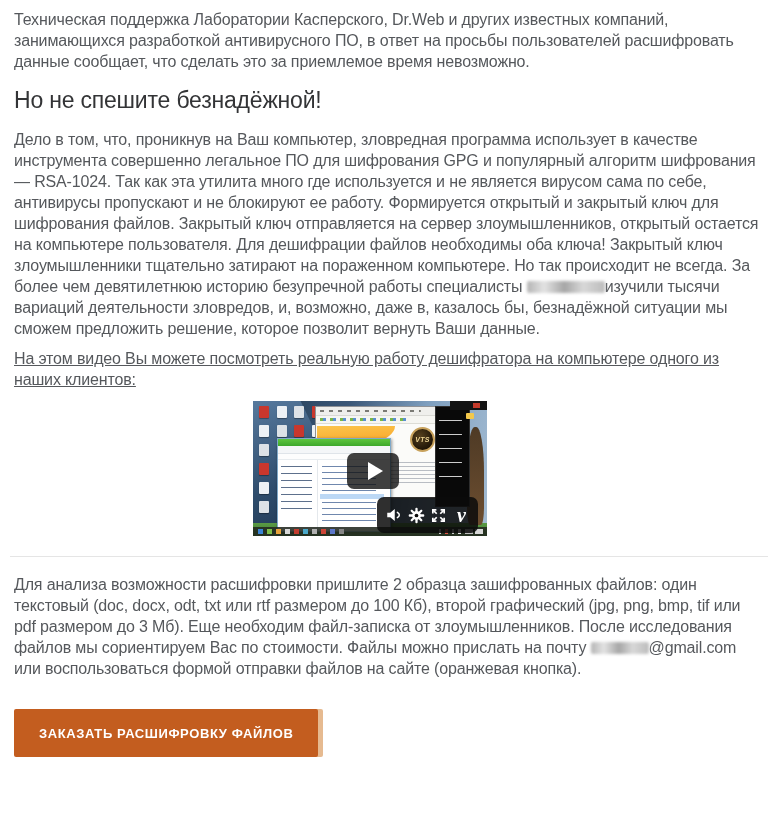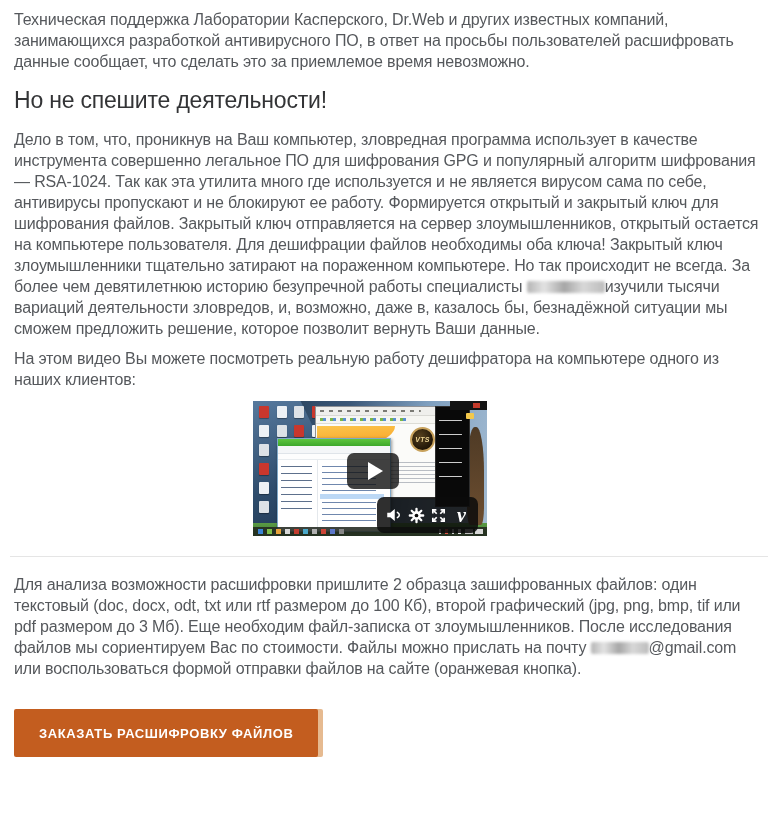--- a/index.html
+++ b/index.html
@@ -19,21 +19,21 @@
   .para { margin-bottom: 12px; }
   h2.page-heading {
     font-size: 23px;
     line-height: 28px;
     font-weight: 400;
     color: #333436;
     margin: 14px 0 15px 0;
     letter-spacing: -0.2px;
   }
   .explanation { margin-bottom: 9px; }
-  .video-lead { margin-bottom: 11px; }
+  .video-lead { margin-bottom: 11px; text-decoration: underline; }
 
   .redacted {
     display: inline-block;
     height: 12px;
     border-radius: 2px;
     background: linear-gradient(90deg, #b4b4b4, #e3e3e3 22%, #a6a6a6 48%, #d8d8d8 72%, #bcbcbc 100%);
     filter: blur(1.6px);
     vertical-align: -1px;
   }
   .redacted.company { width: 78px; }
@@ -212,21 +212,21 @@
     cursor: pointer;
   }
 </style>
 </head>
 <body>
 
 
 
 <p class="para">Техническая поддержка Лаборатории Касперского, Dr.Web и других известных компаний, занимающихся разработкой антивирусного ПО, в ответ на просьбы пользователей расшифровать данные сообщает, что сделать это за приемлемое время невозможно.</p>
 
-<h2 class="page-heading">Но не спешите деятельности!</h2>
+<h2 class="page-heading">Но не спешите безнадёжной!</h2>
 
 <p class="explanation"><span>Дело в том, что, проникнув на Ваш компьютер, зловредная программа использует в качестве инструмента совершенно легальное ПО для шифрования GPG и популярный алгоритм шифрования — RSA-1024. Так как эта утилита много где используется и не является вирусом сама по себе, антивирусы пропускают и не блокируют ее работу. Формируется открытый и закрытый ключ для шифрования файлов. Закрытый ключ отправляется на сервер злоумышленников, открытый остается на компьютере пользователя. Для дешифрации файлов необходимы оба ключа! Закрытый ключ злоумышленники тщательно затирают на пораженном компьютере. Но так происходит не всегда. За более чем девятилетнюю историю безупречной работы специалисты </span><span class="redacted company"></span><span>изучили тысячи вариаций деятельности зловредов, и, возможно, даже в, казалось бы, безнадёжной ситуации мы сможем предложить решение, которое позволит вернуть Ваши данные.</span></p>
 
 <p class="video-lead">На этом видео Вы можете посмотреть реальную работу дешифратора на компьютере одного из наших клиентов:</p>
 
 <div class="video-wrap">
   <div class="vplayer">
     <div class="vt-mountain"></div>
     <div class="vt-grass"></div>
     <div class="vt-tree"></div>

